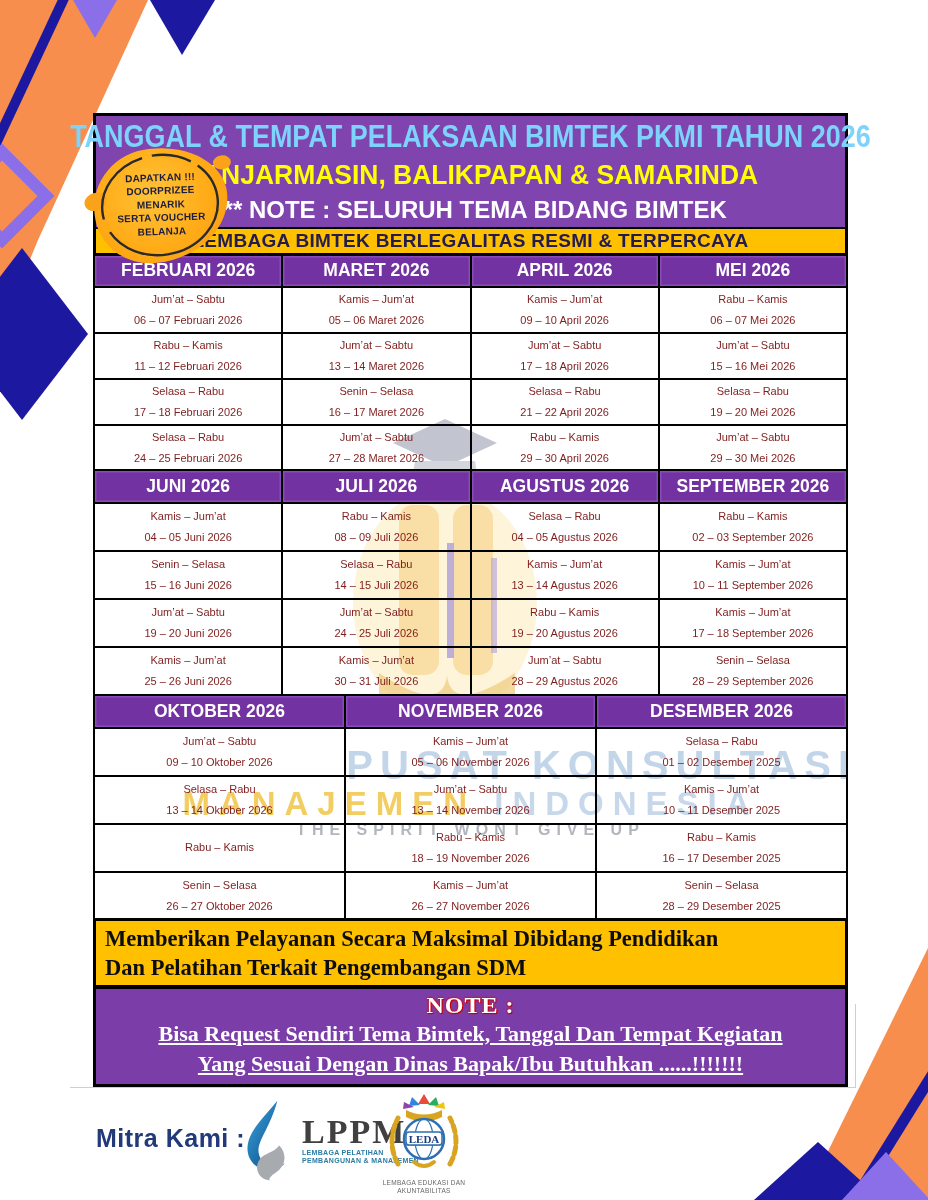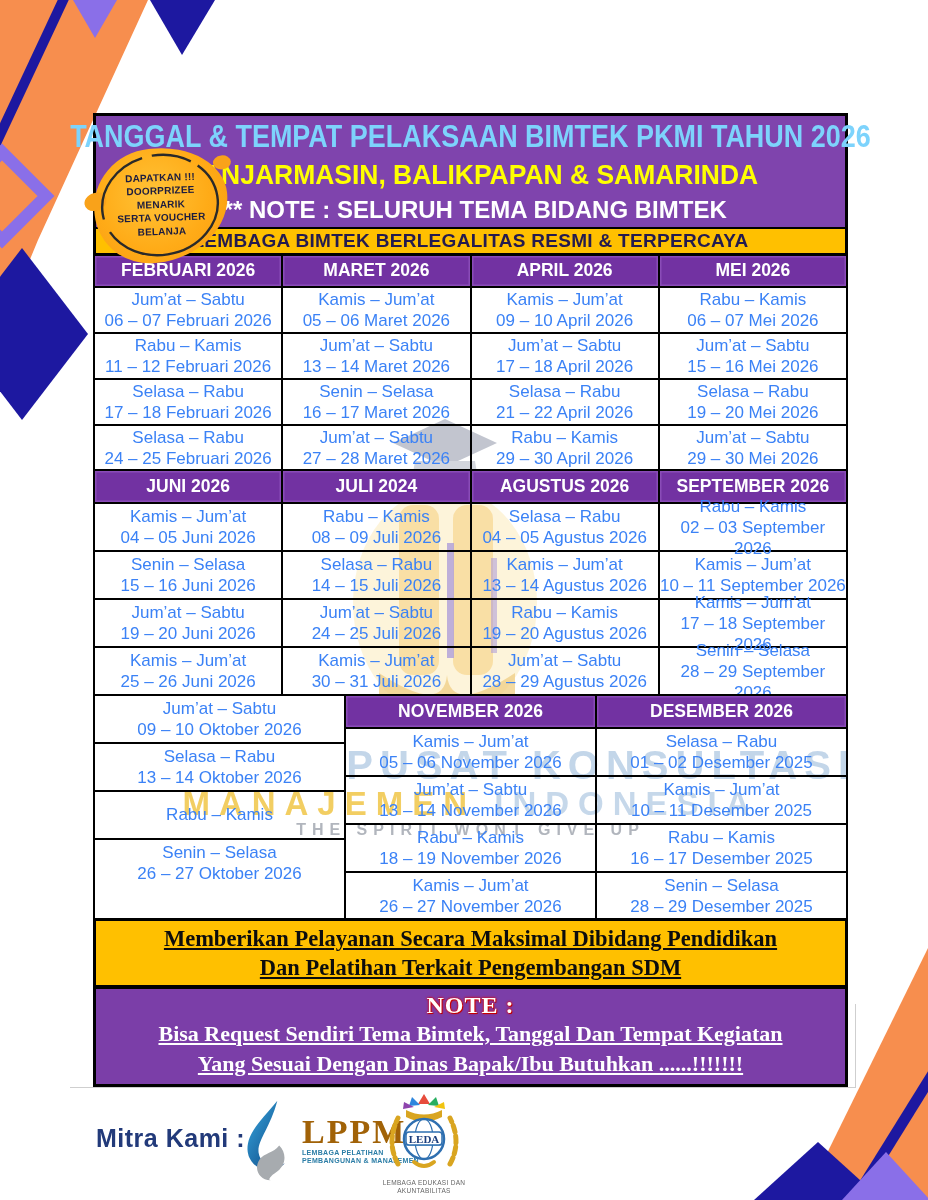--- a/index.html
+++ b/index.html
@@ -39,43 +39,43 @@
   .orange-strip{height:24px;background:#ffc000;border-top:2.5px solid #000;color:#241b4f;
       font-size:19px;font-weight:800;display:flex;align-items:center;justify-content:center;letter-spacing:.3px;}
 
   
   .sched-table{display:flex;border:2.5px solid #000;margin-top:-2.5px;background:transparent;}
   .month-col{flex:1;border-left:2px solid #000;display:flex;flex-direction:column;}
   .month-col:first-child{border-left:none;}
   .month-header{height:30px;background:#7232a2;color:#fff;font-weight:bold;font-size:17.5px;
       display:flex;align-items:center;justify-content:center;border-bottom:2.2px solid #000;box-shadow:inset 0 0 0 1.5px #8a4cb8;}
   .slot{height:44px;border-bottom:2px solid #000;display:flex;flex-direction:column;justify-content:center;
-      text-align:center;font-size:17px;line-height:21px;color:#3b82f6;}
+      text-align:center;font-size:11px;line-height:21px;color:#7f1d1d;}
   .slot:last-child{border-bottom:none;}
   .t2 .slot,.t3 .slot{height:46px;}
   .t2 .month-header,.t3 .month-header{height:31px;}
 
   
-  .yellow-banner{background:#ffc000;border:3px solid #000;margin-top:-2.5px;text-align:center;
-      font-family:"Liberation Serif",serif;font-weight:bold;font-size:22.5px;line-height:29px;color:#0d0d0d;padding:3px 0;text-decoration:underline;}
+  .yellow-banner{background:#ffc000;border:3px solid #000;margin-top:-2.5px;text-align:left;
+      font-family:"Liberation Serif",serif;font-weight:bold;font-size:22.5px;line-height:29px;color:#0d0d0d;padding:3px 9px;}
   .purple-banner{background:#7b3ea8;border:3px solid #000;margin-top:-2.5px;text-align:center;
       font-family:"Liberation Serif",serif;font-weight:bold;color:#fff;padding:2px 2px 5px;}
   .note-title{font-size:24px;line-height:28px;letter-spacing:1px;
       text-shadow:0 0 2px #e00000,0 0 3px #e00000,1px 1px 0 #b00000;}
   .purple-note-line{font-size:22px;line-height:30px;text-decoration:underline;}
 
   .hairline{position:absolute;left:70px;top:1087px;width:786px;border-top:1.5px solid #cfcfcf;z-index:1;}
   .hairline-v{position:absolute;left:855px;top:1004px;height:84px;border-left:1.5px solid #cfcfcf;z-index:1;}
 
   
   .footer{position:absolute;left:0;top:1092px;width:928px;height:100px;z-index:2;}
   .mitra{position:absolute;left:96px;top:32px;font-size:25px;font-weight:800;color:#223a7a;letter-spacing:.5px;}
   .lppm{position:absolute;left:240px;top:6px;display:flex;align-items:center;}
   .lppm-text{margin-left:6px;}
-  .lppm-name{font-family:"Liberation Serif",serif;font-weight:bold;font-size:34px;line-height:34px;color:#a16207;letter-spacing:2px;}
+  .lppm-name{font-family:"Liberation Serif",serif;font-weight:bold;font-size:34px;line-height:34px;color:#404040;letter-spacing:2px;}
   .lppm-sub{font-size:7px;line-height:8.5px;color:#2b7da6;font-weight:bold;letter-spacing:.3px;}
   .leda{position:absolute;left:376px;top:0px;width:96px;text-align:center;}
   .leda-sub{font-size:6.5px;line-height:8px;color:#666;letter-spacing:.3px;margin-top:1px;}
 </style>
 </head>
 <body>
 
 <div class="canvas">
 
   <svg class="deco" viewBox="0 0 928 1200">
@@ -232,21 +232,21 @@
           <div class="slot">
             <div class="slot-days">Jum’at – Sabtu</div>
             <div class="slot-dates">19 – 20 Juni 2026</div>
           </div>
           <div class="slot">
             <div class="slot-days">Kamis – Jum’at</div>
             <div class="slot-dates">25 – 26 Juni 2026</div>
           </div>
         </div>
         <div class="month-col">
-          <div class="month-header">JULI 2024</div>
+          <div class="month-header">JULI 2026</div>
           <div class="slot">
             <div class="slot-days">Rabu – Kamis</div>
             <div class="slot-dates">08 – 09 Juli 2026</div>
           </div>
           <div class="slot">
             <div class="slot-days">Selasa – Rabu</div>
             <div class="slot-dates">14 – 15 Juli 2026</div>
           </div>
           <div class="slot">
             <div class="slot-days">Jum’at – Sabtu</div>
@@ -291,20 +291,21 @@
             <div class="slot-dates">17 – 18 September 2026</div>
           </div>
           <div class="slot">
             <div class="slot-days">Senin – Selasa</div>
             <div class="slot-dates">28 – 29 September 2026</div>
           </div>
         </div>
       </div>
     <div class="section sched-table t3">
         <div class="month-col">
+          <div class="month-header">OKTOBER 2026</div>
           <div class="slot">
             <div class="slot-days">Jum’at – Sabtu</div>
             <div class="slot-dates">09 – 10 Oktober 2026</div>
           </div>
           <div class="slot">
             <div class="slot-days">Selasa – Rabu</div>
             <div class="slot-dates">13 – 14 Oktober 2026</div>
           </div>
           <div class="slot">
             <div class="slot-days">Rabu – Kamis</div>

